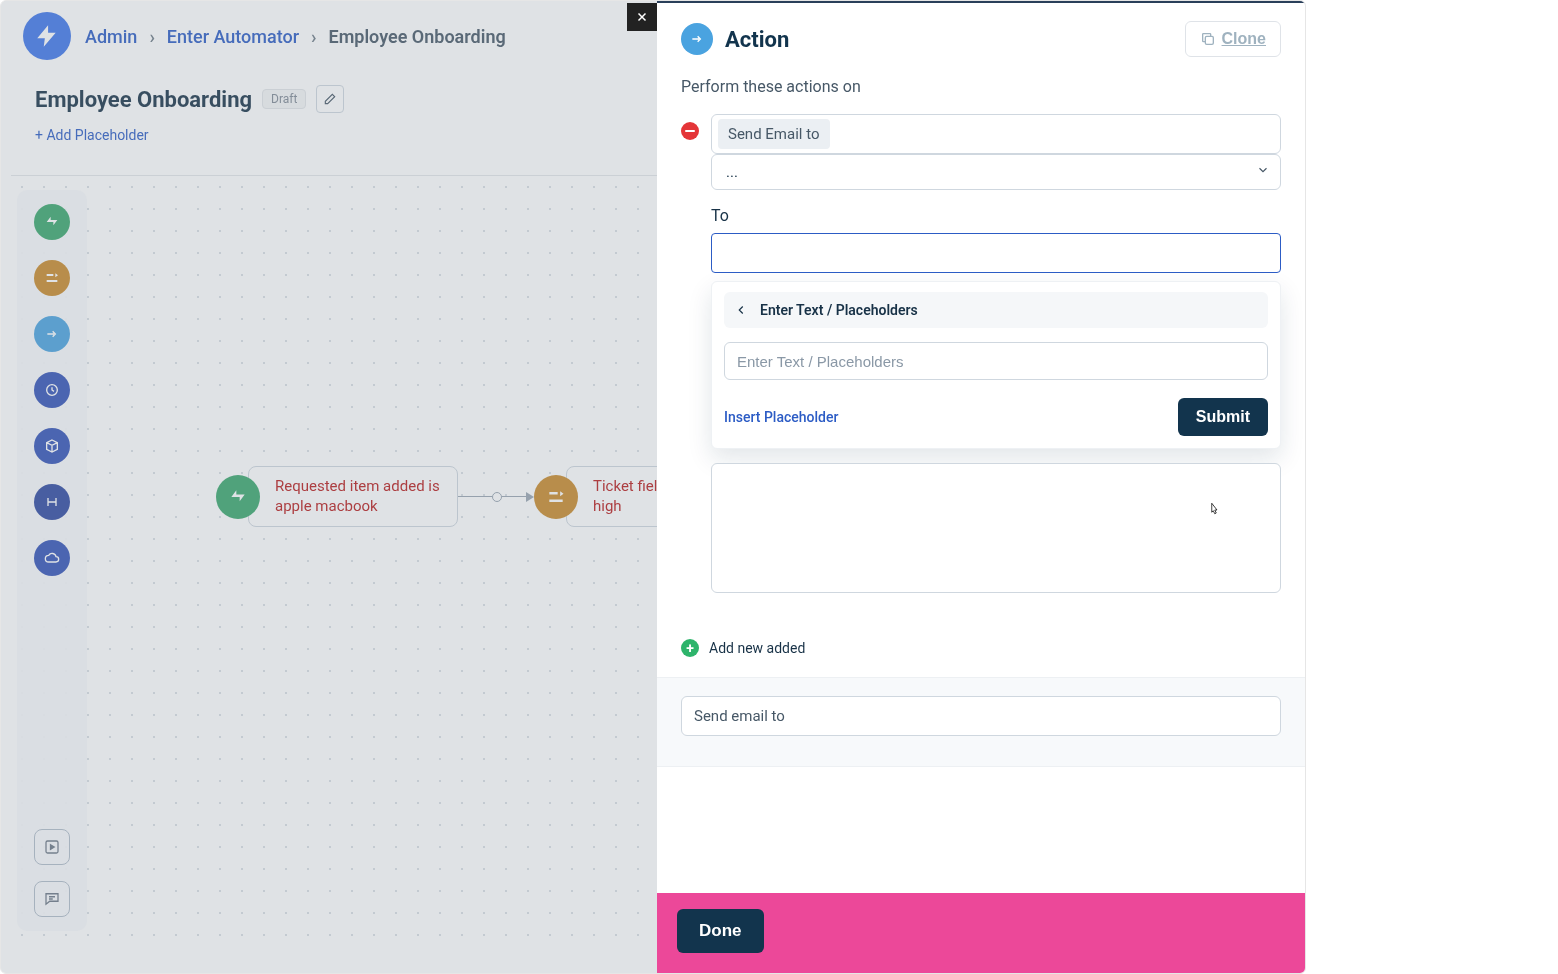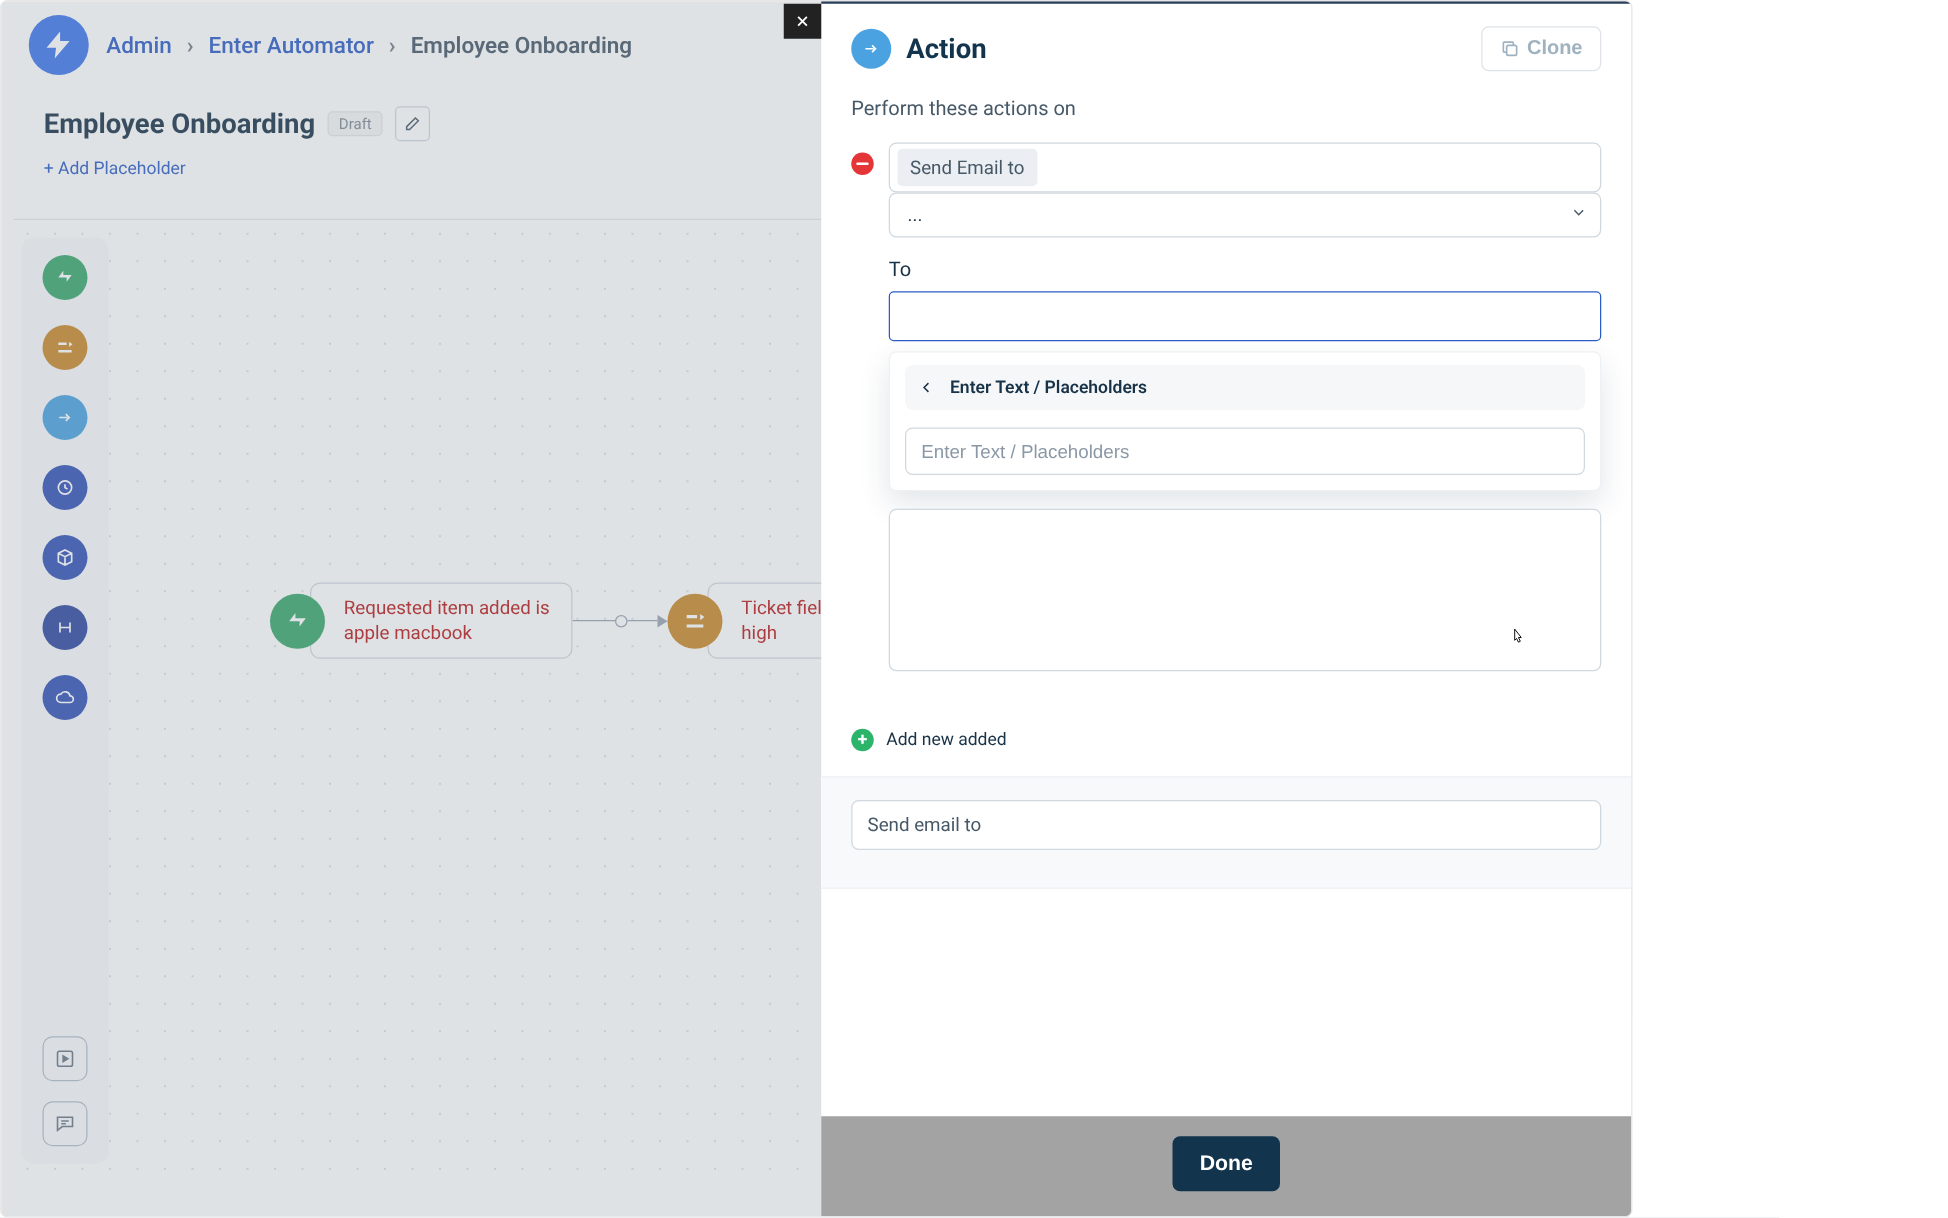--- a/index.html
+++ b/index.html
@@ -54,21 +54,21 @@
 
   
   .panel { position:absolute; top:0; right:0; bottom:0; width:648px; background:#fff; z-index:10; display:flex; flex-direction:column; border-top:2px solid #2a3f5a; }
   .close-x { position:absolute; left:-30px; top:0; width:30px; height:28px; background:#222; color:#fff; display:flex; align-items:center; justify-content:center; cursor:pointer; font-size:16px; }
   .close-x svg { width:14px; height:14px; }
   .panel-head { display:flex; align-items:center; justify-content:space-between; padding:18px 24px 10px 24px; }
   .panel-title { display:flex; align-items:center; gap:12px; }
   .act-ic { width:32px; height:32px; border-radius:50%; background:#4aa3e0; color:#fff; display:flex; align-items:center; justify-content:center; }
   .act-ic svg { width:16px; height:16px; }
   .panel-title h2 { margin:0; font-size:22px; font-weight:700; color:#12344d; }
-  .clone-btn { border:1px solid #dfe3e8; border-radius:6px; background:#fff; color:#9fb2bf; padding:8px 14px; display:flex; align-items:center; gap:6px; font-size:16px; font-weight:600; }
+  .clone-btn { border:1px solid #dfe3e8; border-radius:6px; background:#fff; color:#9fb2bf; padding:8px 14px; display:flex; align-items:center; gap:6px; font-size:16px; font-weight:600;text-decoration:underline; }
   .clone-btn svg { width:16px; height:16px; }
 
   .perform-row { display:flex; align-items:center; gap:14px; padding:10px 24px 10px 24px; }
   .perform-row .lbl { font-size:16px; color:#475867; }
   .select { position:relative; border:1px solid #cfd7df; border-radius:6px; height:36px; display:flex; align-items:center; padding:0 34px 0 14px; font-size:15px; color:#183247; min-width:260px; background:#fff; cursor:pointer; }
   .select .chev { position:absolute; right:10px; top:50%; transform:translateY(-50%); color:#475867; }
   .select .chev svg { width:14px; height:14px; }
   .select.full { width:100%; }
 
   .action-block { margin:8px 24px 0 24px; display:flex; gap:12px; }
@@ -92,21 +92,21 @@
   .dd-actions { display:flex; align-items:center; justify-content:space-between; margin-top:18px; }
   .link { color:#2c5cc5; font-weight:500; cursor:pointer; }
   .btn-primary { background:#12344d; color:#fff; border:none; border-radius:6px; padding:10px 18px; font-size:16px; font-weight:600; cursor:pointer; }
 
   .add-action { display:flex; align-items:center; gap:10px; padding:14px 24px 20px; margin-top:32px; }
   .plus-ic { width:18px; height:18px; border-radius:50%; background:#2db46b; color:#fff; display:flex; align-items:center; justify-content:center; font-size:14px; font-weight:700; line-height:1; }
 
   .summary { padding:18px 24px 30px; background:#f7f9fb; border-top:1px solid #edf0f3; border-bottom:1px solid #edf0f3; }
   .summary .box { border:1px solid #cfd7df; border-radius:6px; background:#fff; padding:10px 12px; font-size:15px; color:#475867; }
 
-  .panel-footer { margin-top:auto; padding:16px 20px 20px; background:#a3a3a3; display:flex; justify-content:center; }
+  .panel-footer { margin-top:auto; padding:16px 20px 20px; background:#ec4899; display:flex; justify-content:flex-start; }
   .done-btn { background:#12344d; color:#fff; border:none; border-radius:6px; padding:12px 22px; font-size:17px; font-weight:700; cursor:pointer; }
 
   .cursor { position:absolute; width:18px; height:18px; z-index:30; }
   .cursor svg { width:18px; height:18px; }
 </style>
 </head>
 <body>
 
 <div class="app">
 
@@ -286,20 +286,24 @@
         <div class="dd-panel">
           <div class="dd-header">
             <svg viewBox="0 0 24 24" fill="none" stroke="currentColor" stroke-width="2">
                 <path d="M15 6l-6 6 6 6"></path>
               </svg>
             <span>Enter Text / Placeholders</span>
           </div>
           <div class="dd-input">
             <input placeholder="Enter Text / Placeholders" style="">
           </div>
+          <div class="dd-actions">
+            <span class="link">Insert Placeholder</span>
+            <button class="btn-primary">Submit</button>
+          </div>
         </div>
 
         <div style="height:14px"></div>
         <div class="lg-area"></div>
       </div>
     </div>
 
     <div class="add-action">
       <span class="plus-ic">+</span>
       <span>Add new added</span>

